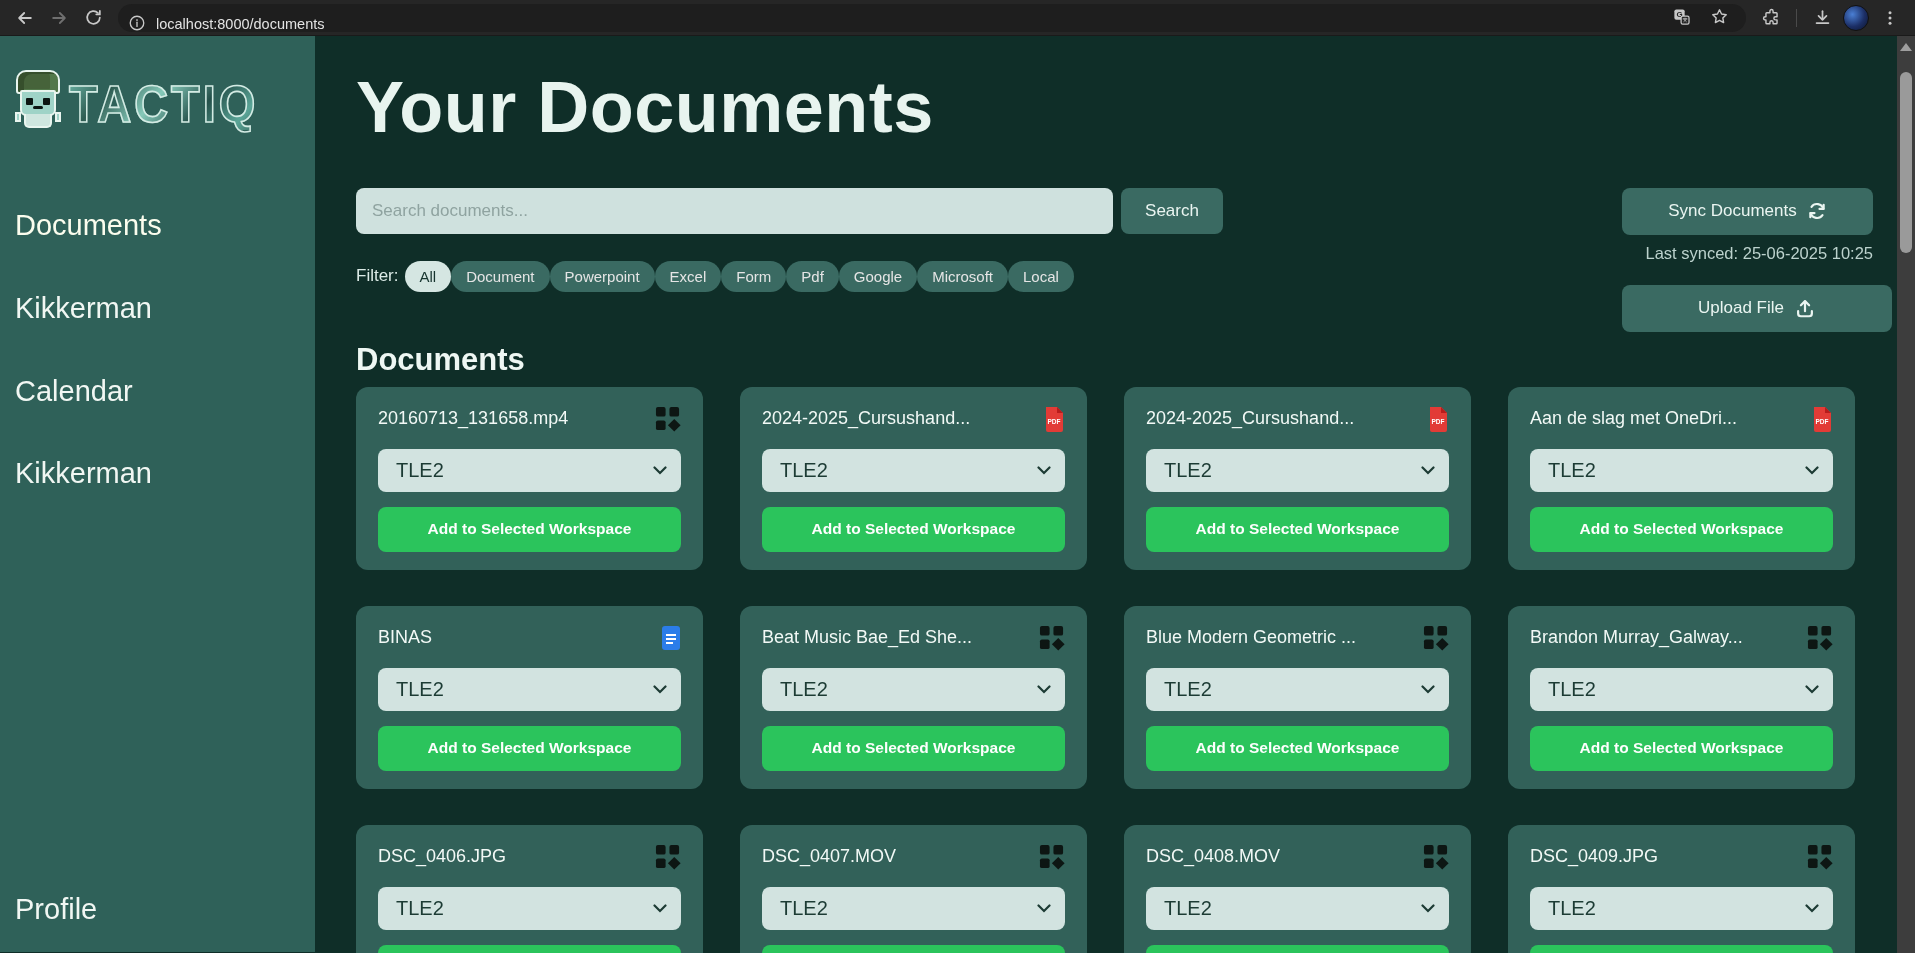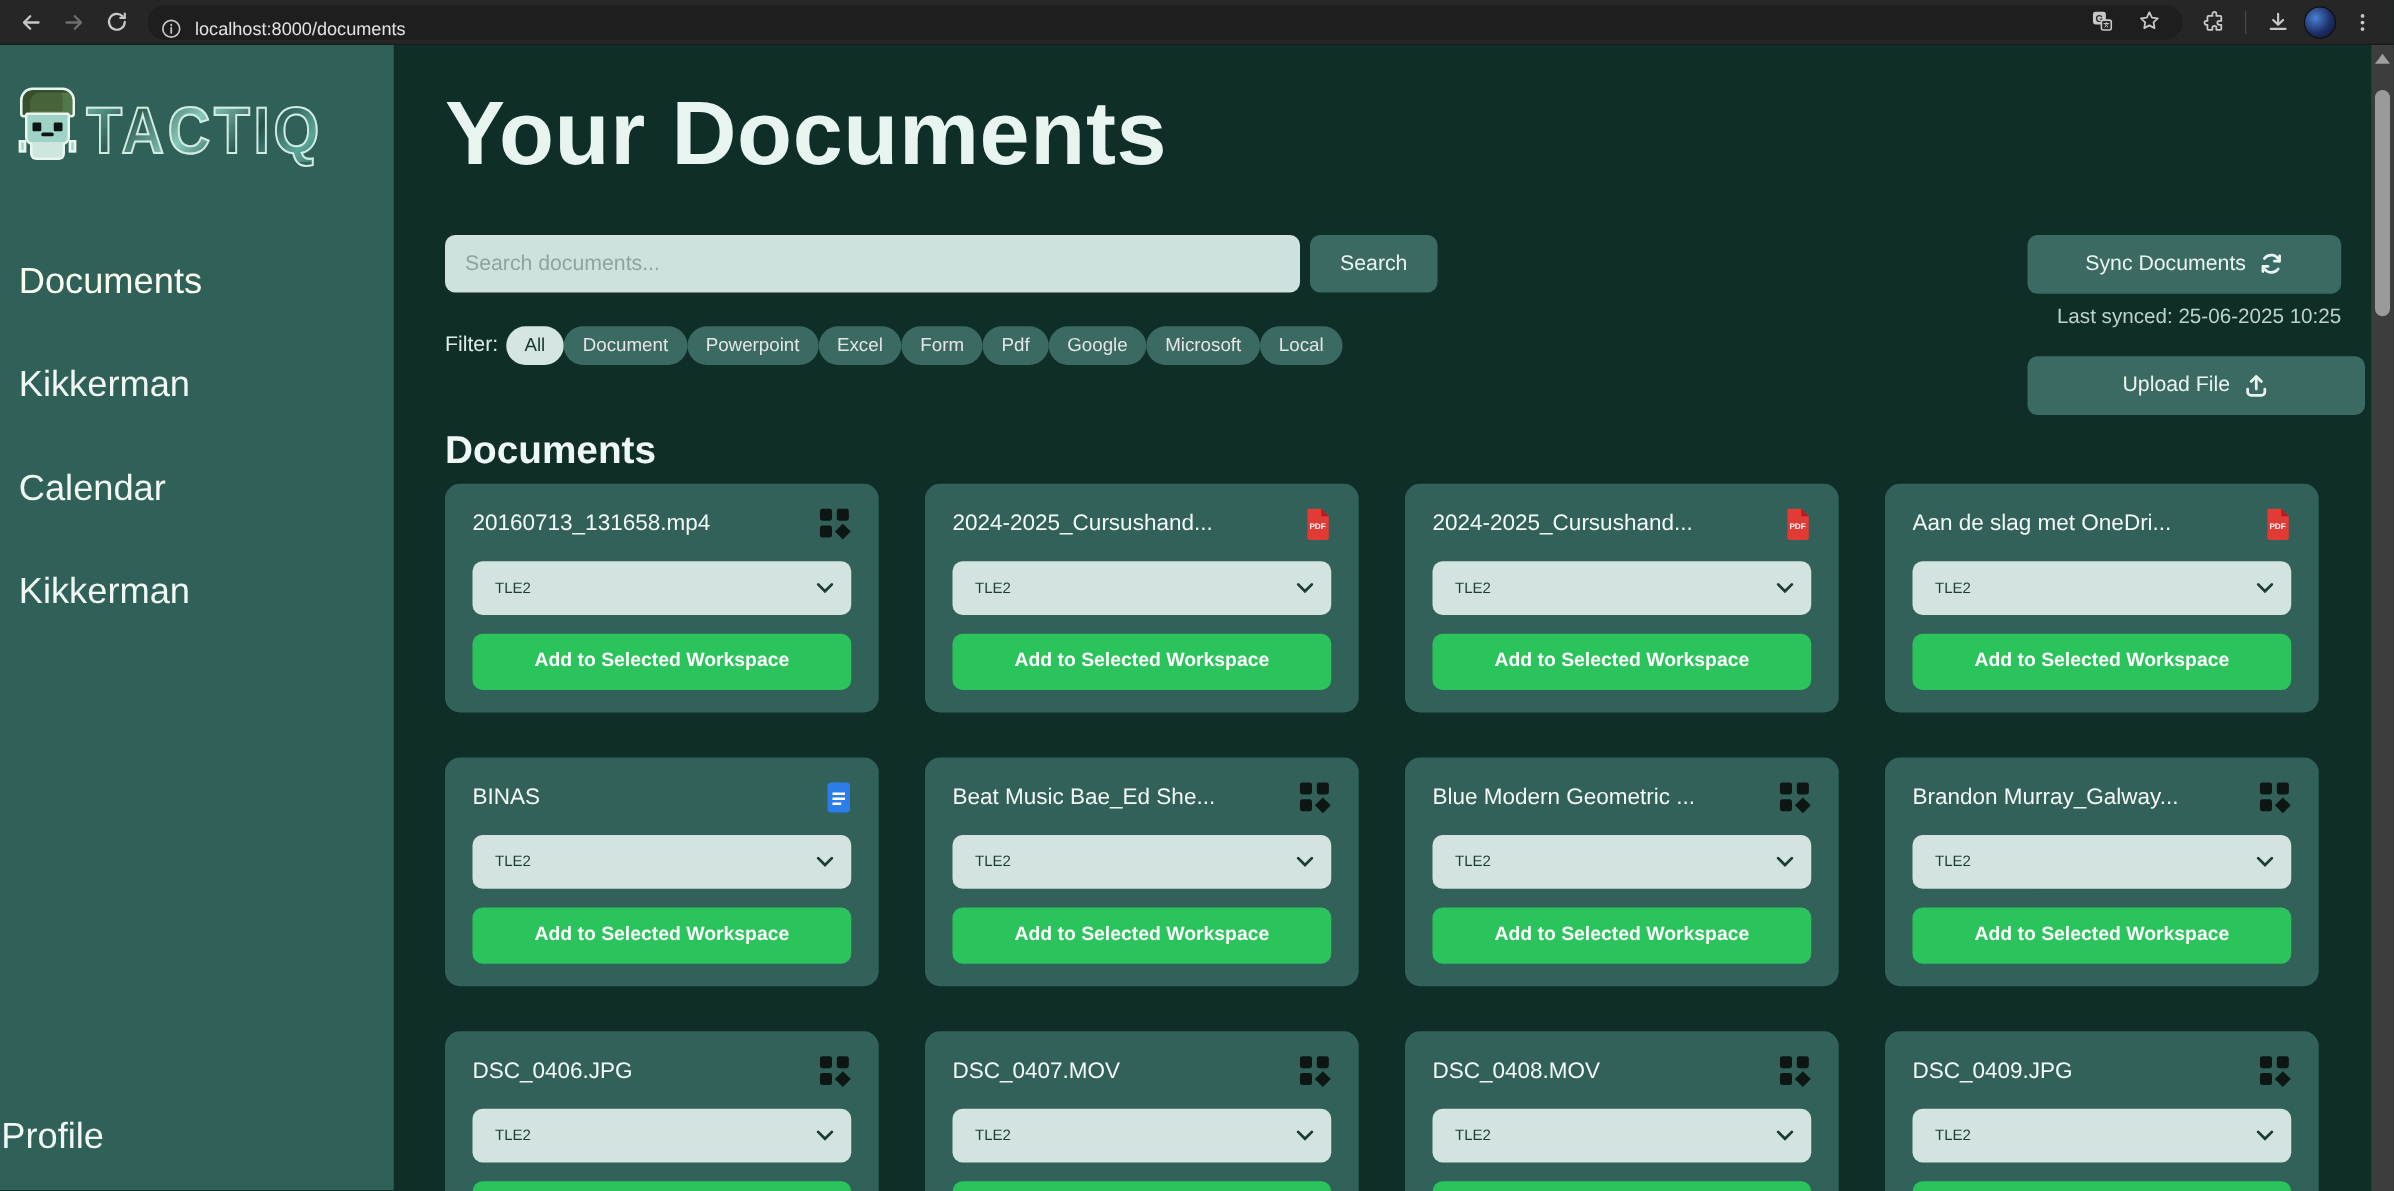--- a/index.html
+++ b/index.html
@@ -50,31 +50,31 @@
     font-size:47px; font-weight:800; letter-spacing:3px; line-height:1;
     background:linear-gradient(135deg,#6db7a8 0%,#2e5c52 22%,#86c9b9 45%,#24504a 68%,#5aa597 88%,#3c6f65 100%);
     -webkit-background-clip:text; background-clip:text;
     -webkit-text-fill-color:transparent;
     -webkit-text-stroke:1.5px #d4ebe4;
     transform:scaleY(1.12); transform-origin:bottom;
   }
   .nav { margin-top:78px; display:flex; flex-direction:column; gap:48px; }
   .nav-item { font-size:29px; font-weight:500; color:#f1f7f3; cursor:pointer; line-height:1.2; }
   .nav-item.active { color:#fbfdee; }
-  .profile-item { position:absolute; bottom:26px; left:1px; font-size:29px; font-weight:500; color:#f1f7f3; cursor:pointer; }
+  .profile-item { position:absolute; bottom:26px; left:15px; font-size:29px; font-weight:500; color:#f1f7f3; cursor:pointer; }
 
   
   .main { flex:1 1 auto; padding:34px 42px 0 41px; min-width:0; }
   h1.page-title { font-size:72px; line-height:1.05; font-weight:700; color:#e8f4ef; letter-spacing:0.5px; }
 
   .controls { display:flex; justify-content:space-between; align-items:flex-start; margin-top:42px; }
   .controls-left { width:957px; }
   .search-row { display:flex; gap:8px; }
   .search-input {
-    width:684px; height:46px; background:#cfe1de; border:none; border-radius:8px;
+    width:757px; height:46px; background:#cfe1de; border:none; border-radius:8px;
     padding:0 16px; font-size:17px; color:#1c3b34; font-family:"Liberation Sans",sans-serif; outline:none;
   }
   .search-input::placeholder { color:#8fa3a0; }
   .btn-teal {
     background:#3a6a62; color:#eaf5f1; border:none; border-radius:8px;
     font-size:17px; font-weight:500; cursor:pointer; font-family:"Liberation Sans",sans-serif;
     display:flex; align-items:center; justify-content:center; gap:10px;
   }
   .search-btn { width:102px; height:46px; }
   .filter-row { display:flex; align-items:center; margin-top:27px; flex-wrap:nowrap; }
@@ -100,21 +100,21 @@
   .card {
     width:347px; height:183px; background:#326159; border-radius:12px;
     padding:19px 22px 16px 22px;
   }
   .card-head { display:flex; align-items:center; justify-content:space-between; }
   .card-title { color:#f2f9f6; font-size:18px; white-space:nowrap; overflow:hidden; max-width:265px; }
   .file-icon { flex:0 0 auto; display:flex; align-items:center; }
   .select-wrap { position:relative; margin-top:17px; }
   .ws-select {
     width:100%; height:43px; background:#d2e3e0; border:none; border-radius:8px;
-    padding:0 34px 0 18px; font-size:12px; color:#1c3b34;
+    padding:0 34px 0 18px; font-size:20px; color:#1c3b34;
     appearance:none; -webkit-appearance:none; font-family:"Liberation Sans",sans-serif; cursor:pointer;
   }
   .chev { position:absolute; right:14px; top:17px; pointer-events:none; display:flex; }
   .add-btn {
     margin-top:15px; width:100%; height:45px; background:#2bc45c; color:#fdfefd;
     border:none; border-radius:8px; font-size:15.5px; font-weight:600; cursor:pointer;
     font-family:"Liberation Sans",sans-serif;
   }
 
   

